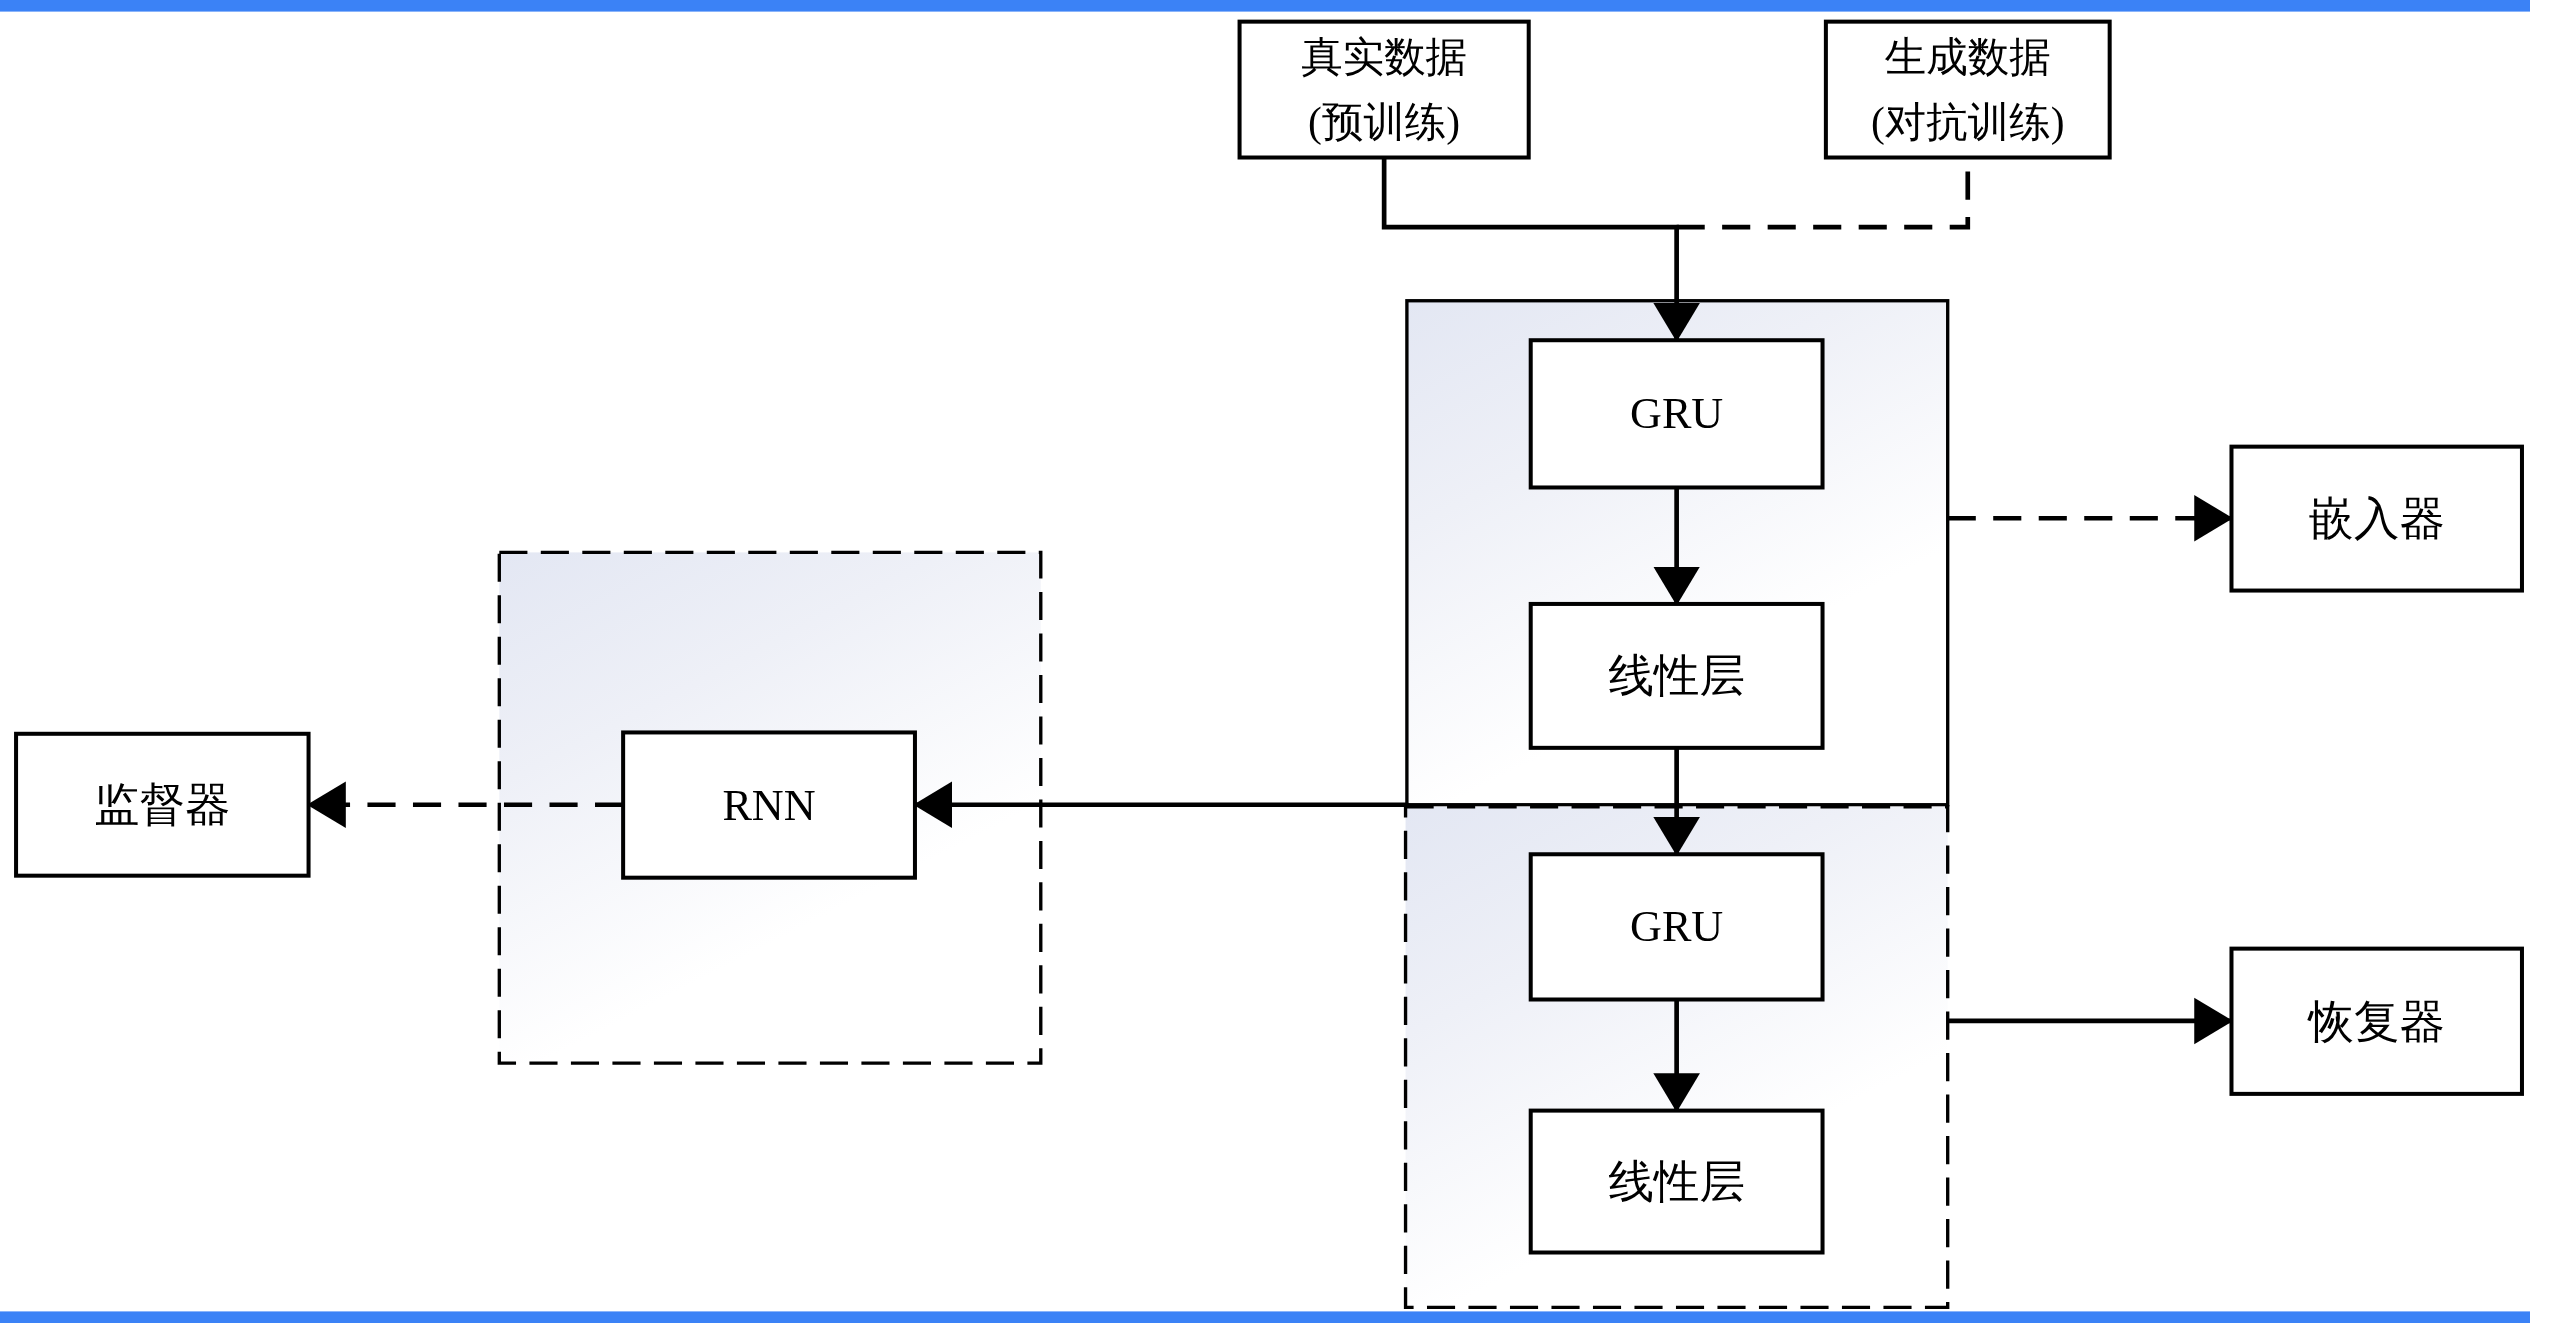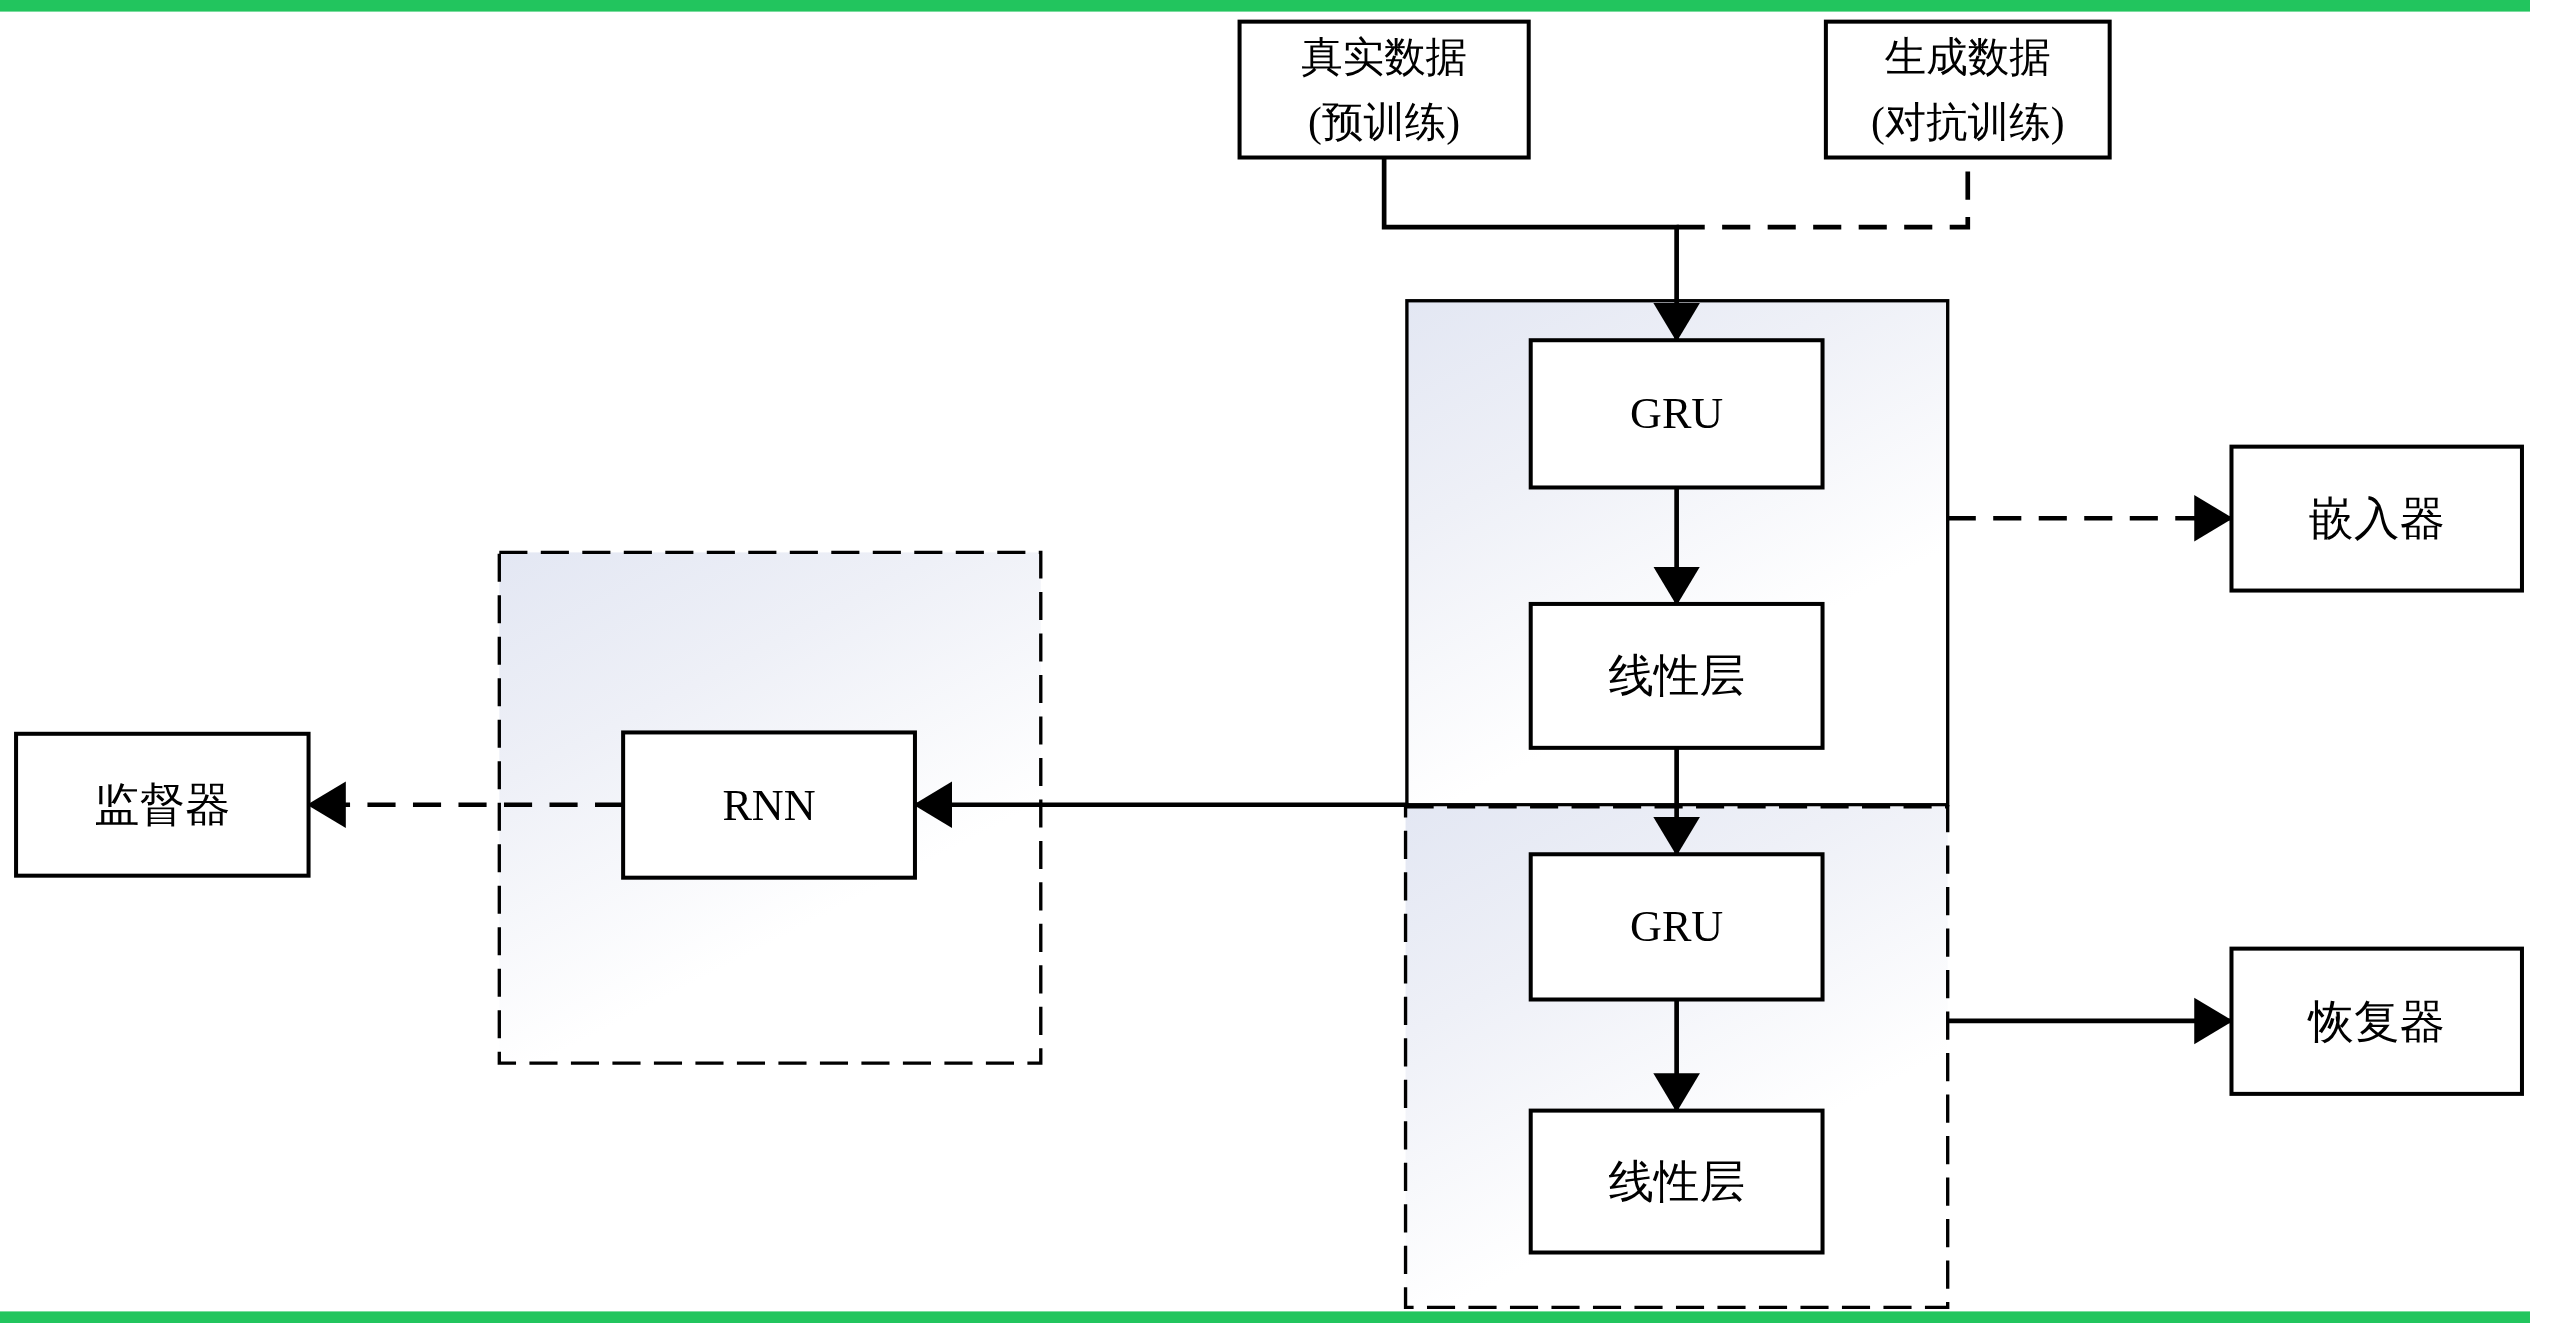--- a/index.html
+++ b/index.html
@@ -4,21 +4,21 @@
 <style>
   html, body {
     margin: 0;
     padding: 0;
     background: #ffffff;
   }
   .stage {
     position: relative;
     width: 2530px;
     height: 1323px;
-    background: #22c55e;
+    background: #3b82f6;
     font-family: "Liberation Serif", "DejaVu Serif", serif;
     text-decoration: underline;
   }
   .stage svg {
     display: block;
     width: 100%;
     height: 100%;
   }
   svg text {
     font-family: "Liberation Serif", "DejaVu Serif", serif;

